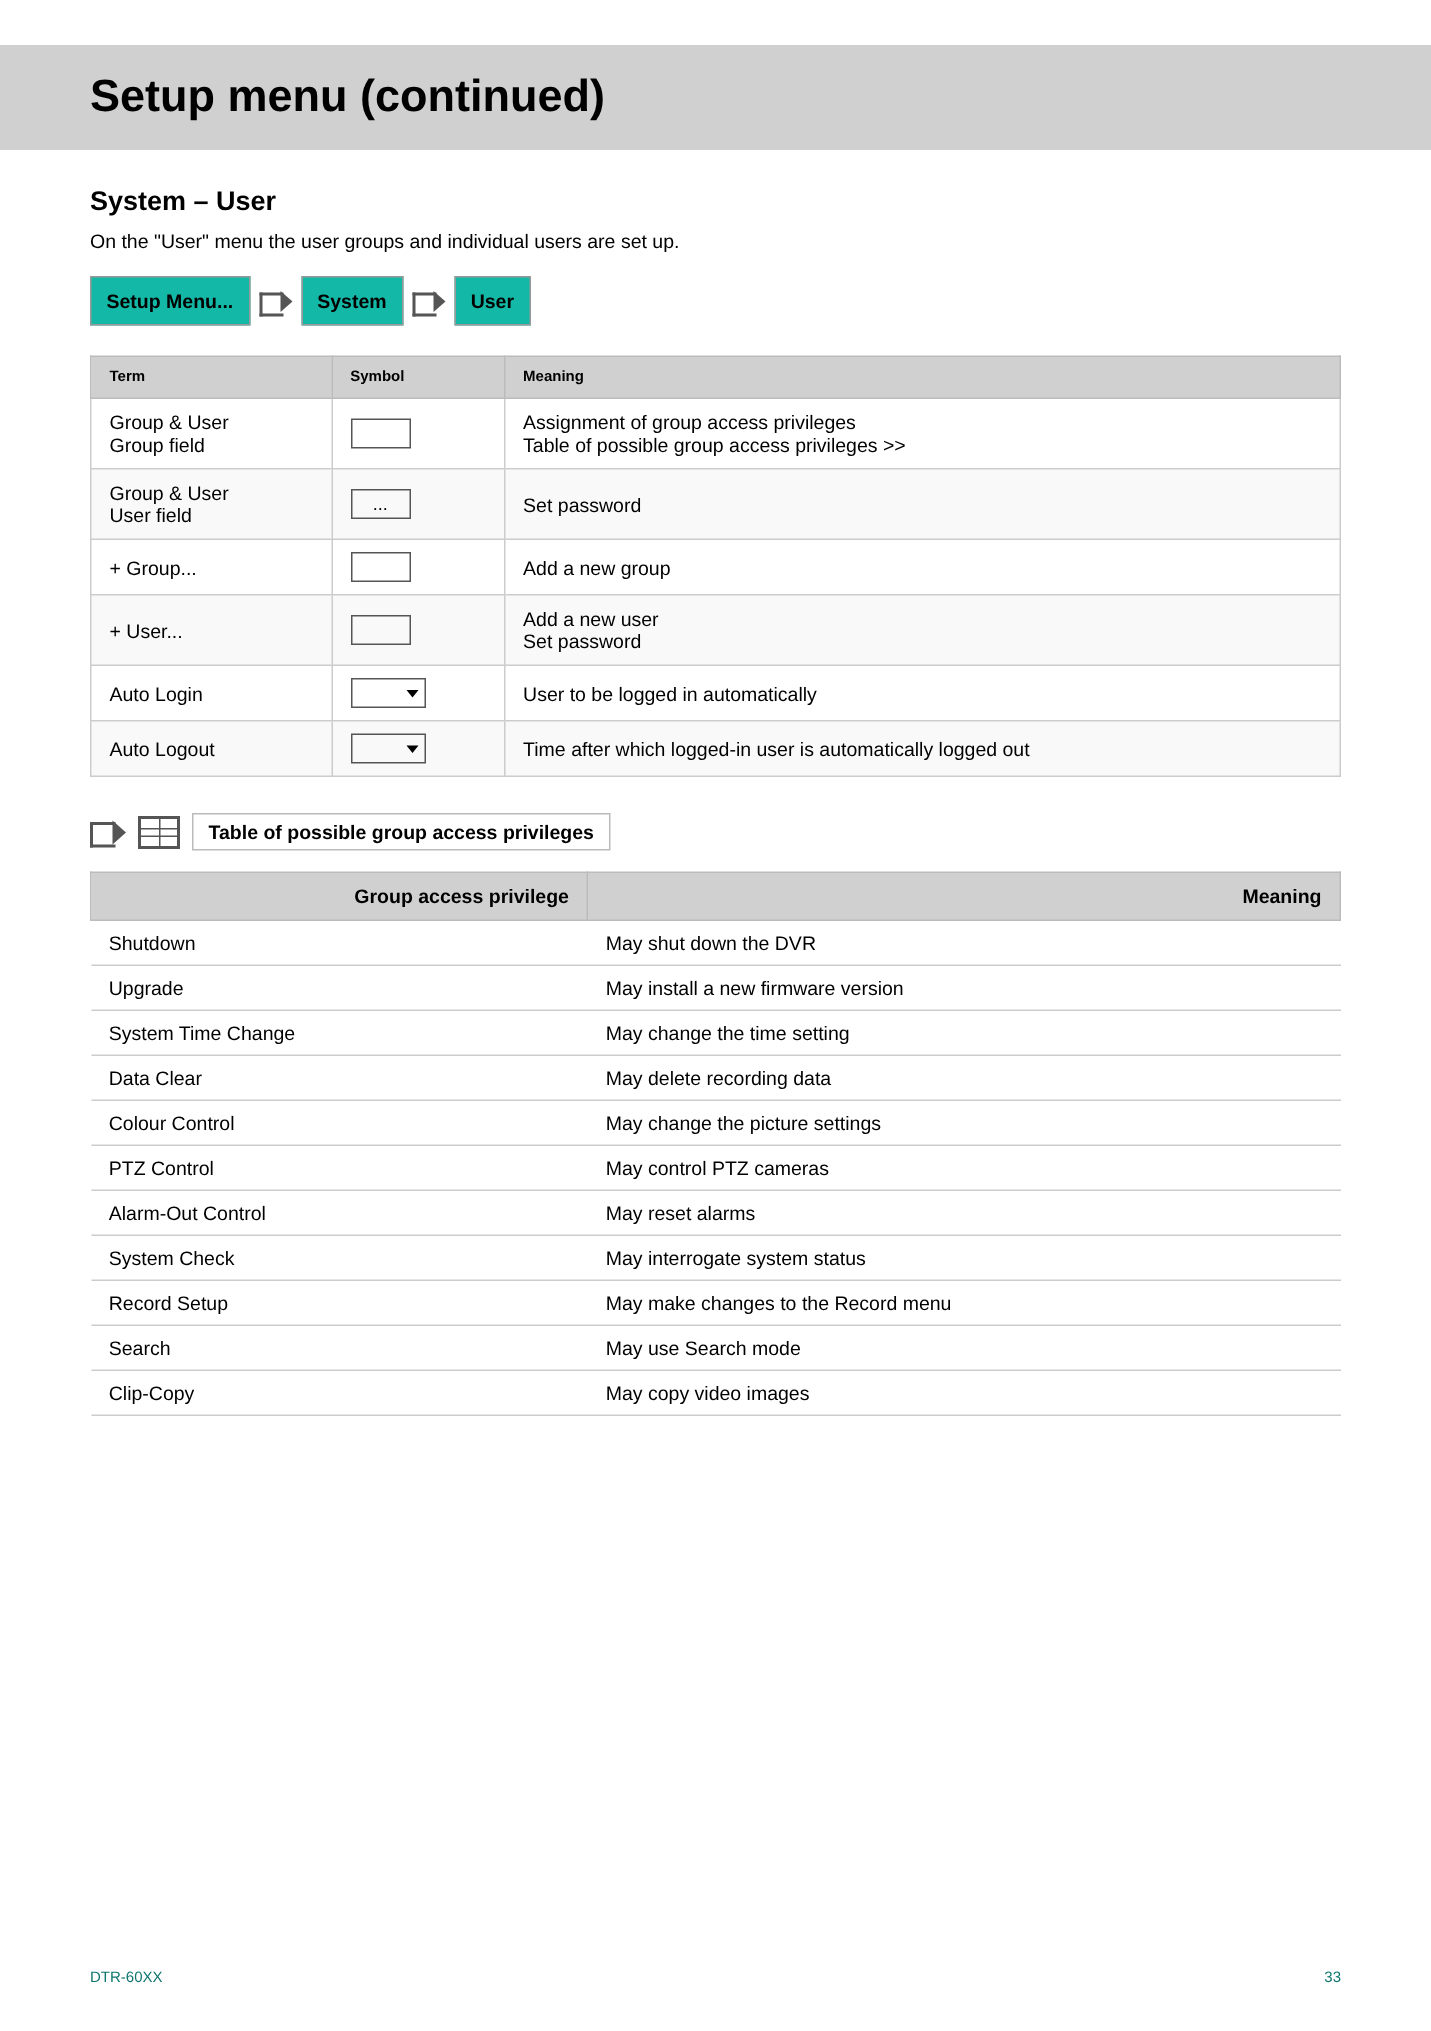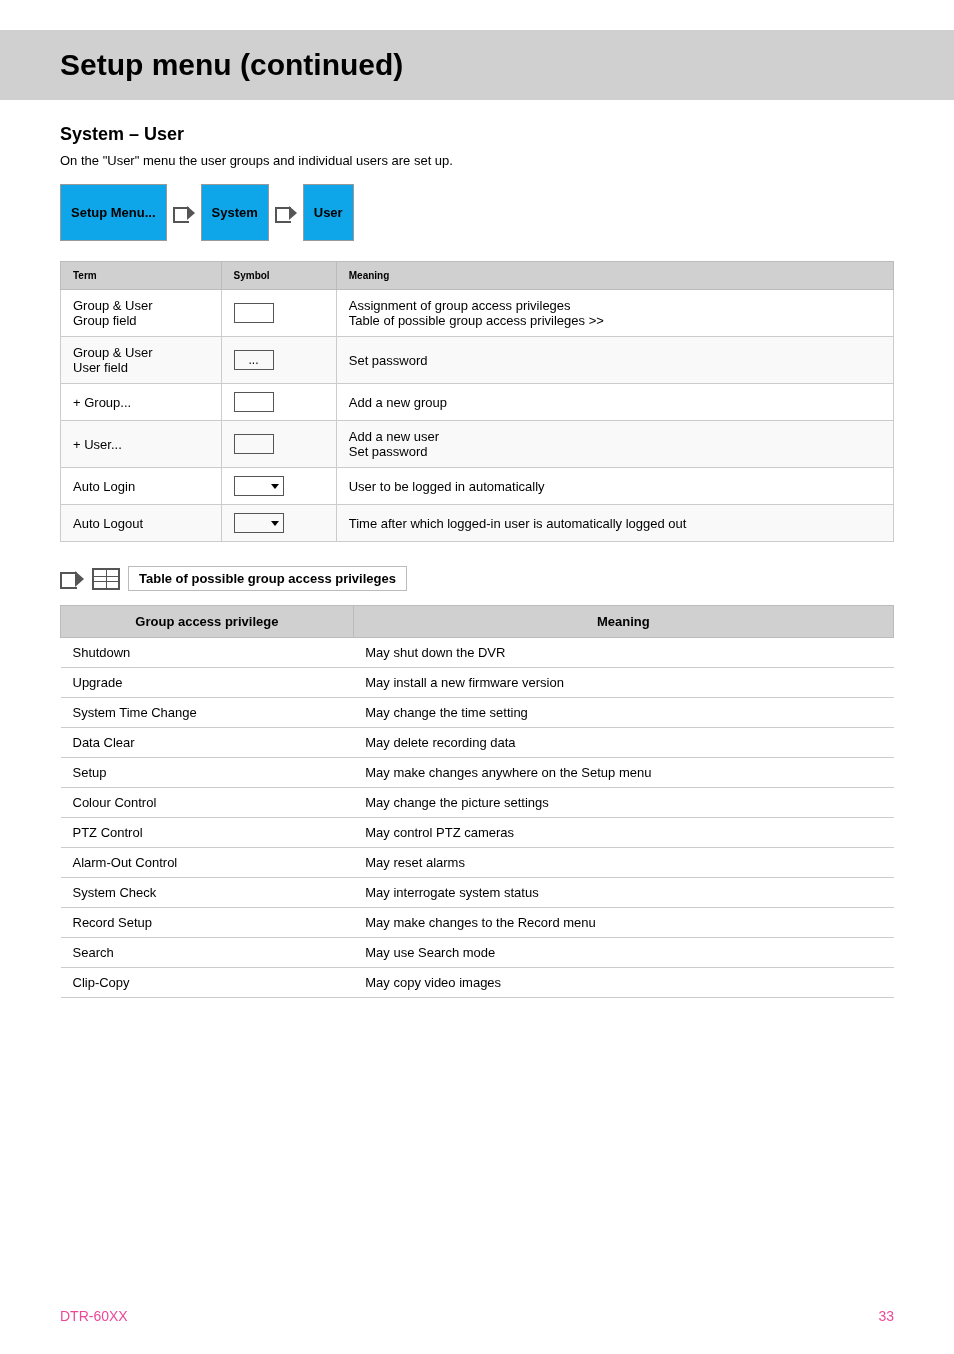--- a/index.html
+++ b/index.html
@@ -50,24 +50,24 @@
     
     .breadcrumb {
       display: flex;
       align-items: center;
       gap: 6px;
       margin-bottom: 20px;
     }
 
     .breadcrumb-item {
       border: 1px solid #999;
-      padding: 20px 10px;
-      font-size: 13px;
-      font-weight: bold;
-      background: #0ea5e9;
+      padding: 8px 10px;
+      font-size: 13px;
+      font-weight: bold;
+      background: #14b8a6;
     }
 
     
     .arrow-icon {
       display: inline-block;
       width: 22px;
       height: 16px;
       position: relative;
     }
     .arrow-icon::before {
@@ -223,21 +223,21 @@
     .priv-table {
       width: 100%;
       border-collapse: collapse;
       margin-bottom: 24px;
     }
 
     .priv-table th {
       background: #d0d0d0;
       border: 1px solid #bbb;
       padding: 8px 12px;
-      text-align: center;
+      text-align: right;
       font-weight: bold;
       font-size: 13px;
     }
 
     .priv-table td {
       border-bottom: 1px solid #ccc;
       padding: 7px 12px;
       font-size: 13px;
     }
 
@@ -246,22 +246,22 @@
     }
 
     
     .page-footer {
       position: absolute;
       bottom: 30px;
       left: 60px;
       right: 60px;
       display: flex;
       justify-content: space-between;
-      font-size: 14px;
-      color: #ec4899;
+      font-size: 10px;
+      color: #0f766e;
     }
   </style>
 </head>
 <body>
 
 <div class="page">
 
   <div class="page-header">
     <h1>Setup menu (continued)</h1>
   </div>
@@ -370,24 +370,20 @@
         </tr>
         <tr>
           <td>System Time Change</td>
           <td>May change the time setting</td>
         </tr>
         <tr>
           <td>Data Clear</td>
           <td>May delete recording data</td>
         </tr>
         <tr>
-          <td>Setup</td>
-          <td>May make changes anywhere on the Setup menu</td>
-        </tr>
-        <tr>
           <td>Colour Control</td>
           <td>May change the picture settings</td>
         </tr>
         <tr>
           <td>PTZ Control</td>
           <td>May control PTZ cameras</td>
         </tr>
         <tr>
           <td>Alarm-Out Control</td>
           <td>May reset alarms</td>

